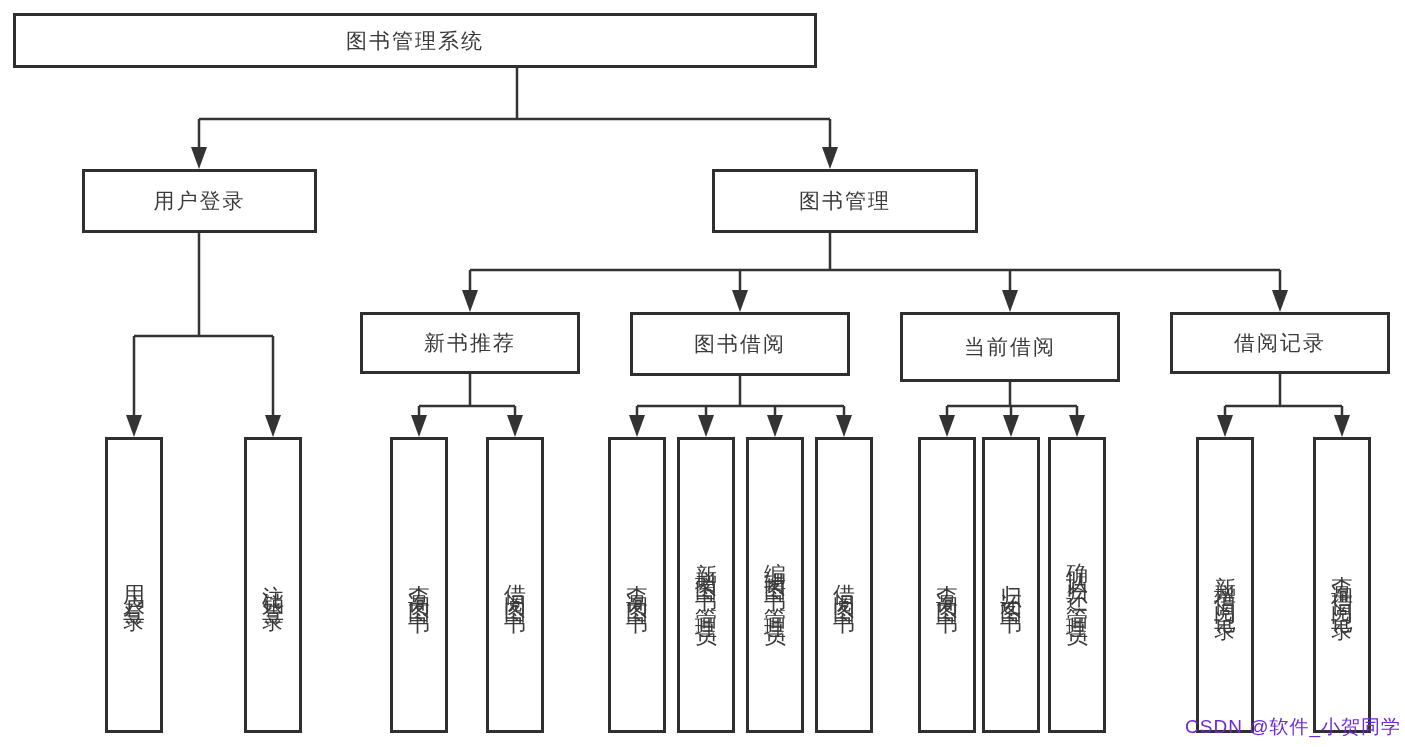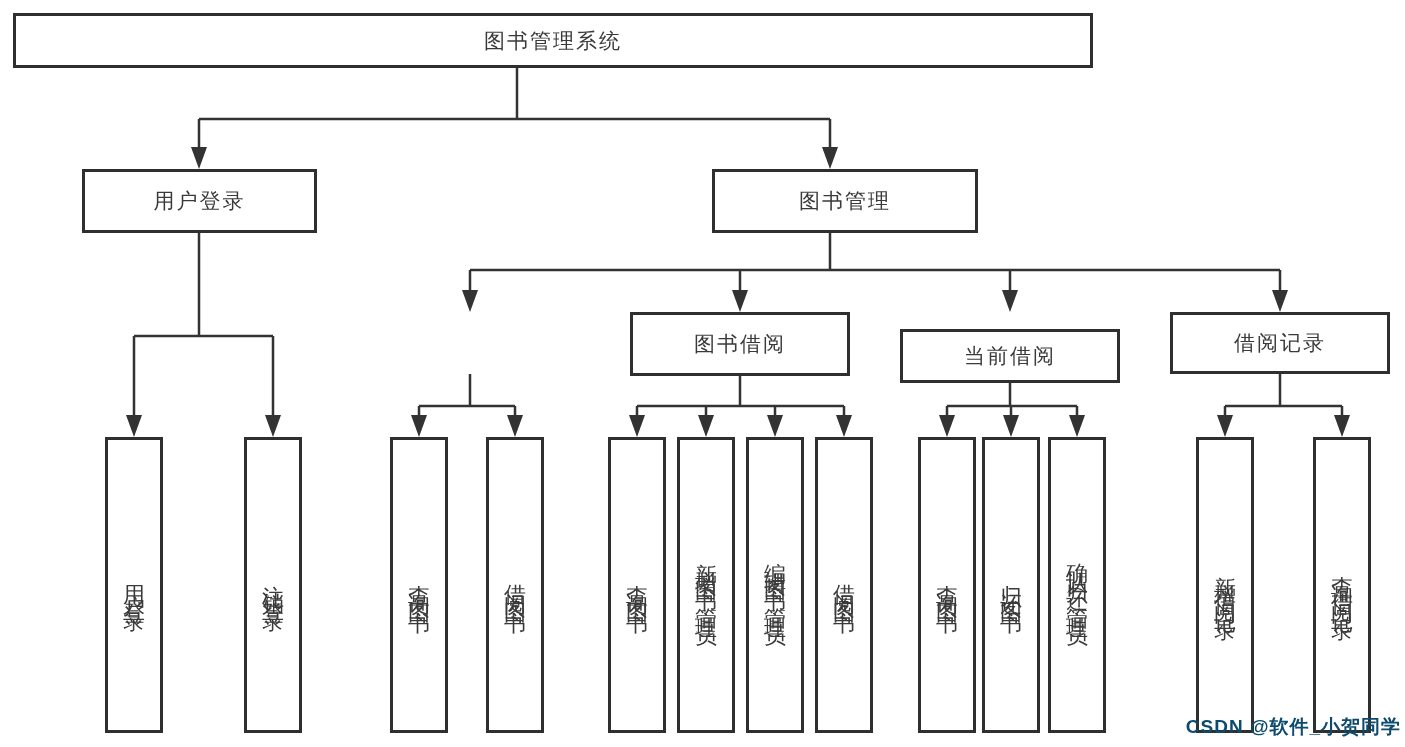--- a/index.html
+++ b/index.html
@@ -12,21 +12,21 @@
     position:absolute;box-sizing:border-box;background:#ffffff;
     border:3px solid #2f2f2f;display:flex;align-items:center;justify-content:center;
   }
   .h-label{font-size:21px;letter-spacing:2px;color:#3a3a3a;white-space:nowrap;}
   .leaf .v-label{
     writing-mode:vertical-rl;text-orientation:mixed;
     font-size:22px;line-height:1;letter-spacing:9px;color:#3a3a3a;
   }
   .watermark{
     position:absolute;top:714px;right:4px;font-size:19px;letter-spacing:1px;
-    color:#0c4a6e;white-space:nowrap;font-weight:bold;
+    color:#6d28d9;white-space:nowrap;
   }
 </style>
 </head>
 <body>
 
 <div class="stage">
 
   <svg class="wires" viewBox="0 0 1405 747" xmlns="http://www.w3.org/2000/svg">
     <g stroke="#333333" stroke-width="2.5" fill="none">
 
@@ -60,35 +60,38 @@
       <path d="M775,437 L767,415 L783,415 Z"></path>
       <path d="M844,437 L836,415 L852,415 Z"></path>
       <path d="M947,437 L939,415 L955,415 Z"></path>
       <path d="M1011,437 L1003,415 L1019,415 Z"></path>
       <path d="M1077,437 L1069,415 L1085,415 Z"></path>
       <path d="M1225,437 L1217,415 L1233,415 Z"></path>
       <path d="M1342,437 L1334,415 L1350,415 Z"></path>
     </g>
   </svg>
 
-  <div class="box" style="left:13px;top:13px;width:1080px;height:55px">
+  <div class="box" style="left:13px;top:13px;width:804px;height:55px">
     <span class="h-label">图书管理系统</span>
   </div>
 
   <div class="box" style="left:82px;top:169px;width:235px;height:64px">
     <span class="h-label">用户登录</span>
   </div>
   <div class="box" style="left:712px;top:169px;width:266px;height:64px">
     <span class="h-label">图书管理</span>
   </div>
 
+  <div class="box" style="left:360px;top:312px;width:220px;height:62px">
+    <span class="h-label">新书推荐</span>
+  </div>
   <div class="box" style="left:630px;top:312px;width:220px;height:64px">
     <span class="h-label">图书借阅</span>
   </div>
-  <div class="box" style="left:900px;top:329px;width:220px;height:54px">
+  <div class="box" style="left:900px;top:312px;width:220px;height:70px">
     <span class="h-label">当前借阅</span>
   </div>
   <div class="box" style="left:1170px;top:312px;width:220px;height:62px">
     <span class="h-label">借阅记录</span>
   </div>
 
   <div class="box leaf" style="left:105px;top:437px;width:58px;height:296px">
     <span class="v-label">用户登录</span>
   </div>
   <div class="box leaf" style="left:244px;top:437px;width:58px;height:296px">

